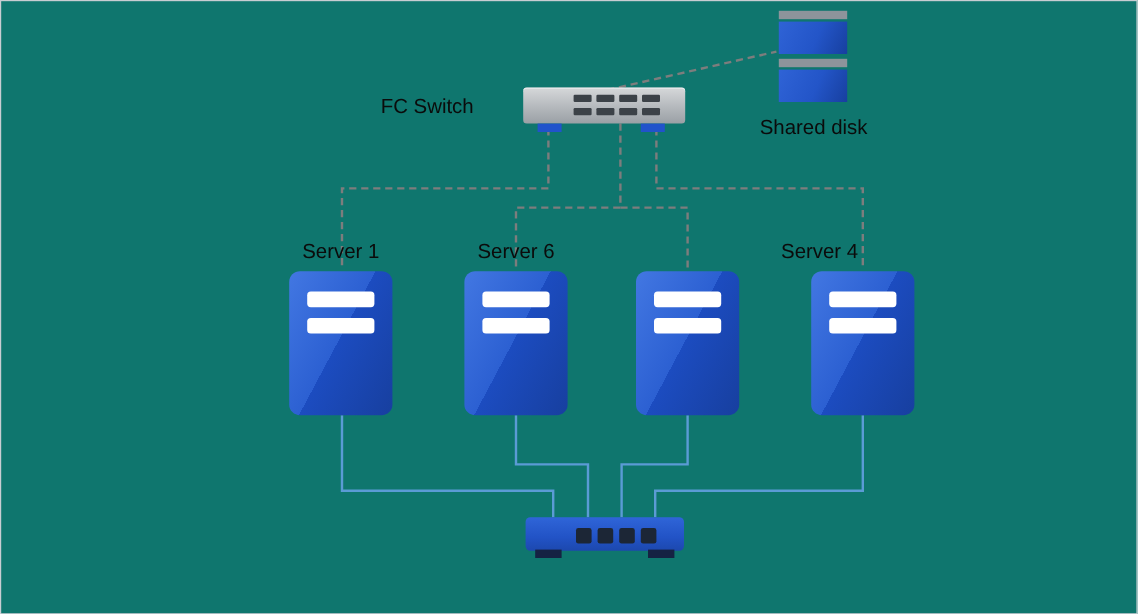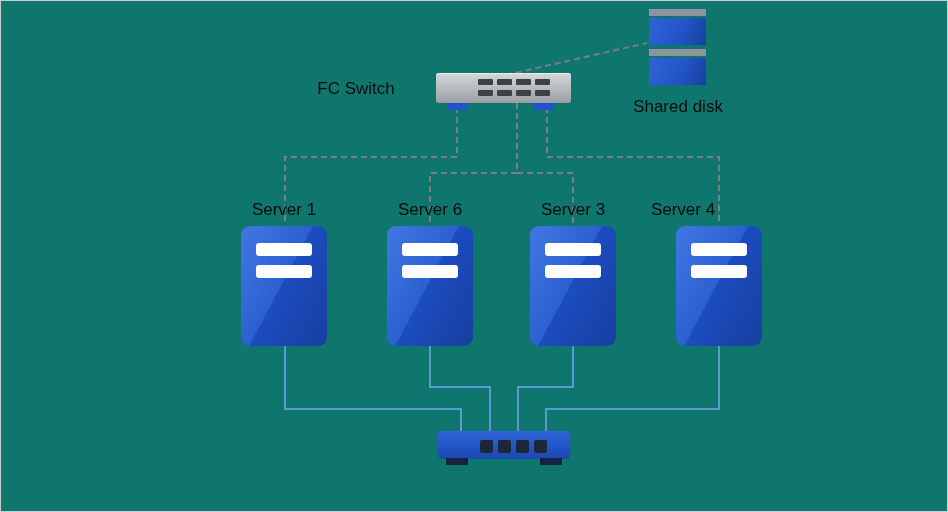--- a/index.html
+++ b/index.html
@@ -104,21 +104,20 @@
   <div class="disk">
     <div class="dbar" style="top:0;"></div>
     <div class="dbody" style="top:9px;"></div>
     <div class="dbar" style="top:40px;"></div>
     <div class="dbody" style="top:49px;"></div>
   </div>
   <div class="label" style="left:615px; top:96px; width:124px;">Shared disk</div>
 
   <div class="label" style="left:223px; top:199px; width:120px;">Server 1</div>
   <div class="label" style="left:369px; top:199px; width:120px;">Server 6</div>
-  <div class="label" style="left:512px; top:199px; width:120px;">Server 3</div>
   <div class="label" style="left:622px; top:199px; width:120px;">Server 4</div>
 
   <div class="server" style="left:240px; top:225px;">
     <div class="bar b1"></div>
     <div class="bar b2"></div>
   </div>
   <div class="server" style="left:386px; top:225px;">
     <div class="bar b1"></div>
     <div class="bar b2"></div>
   </div>

